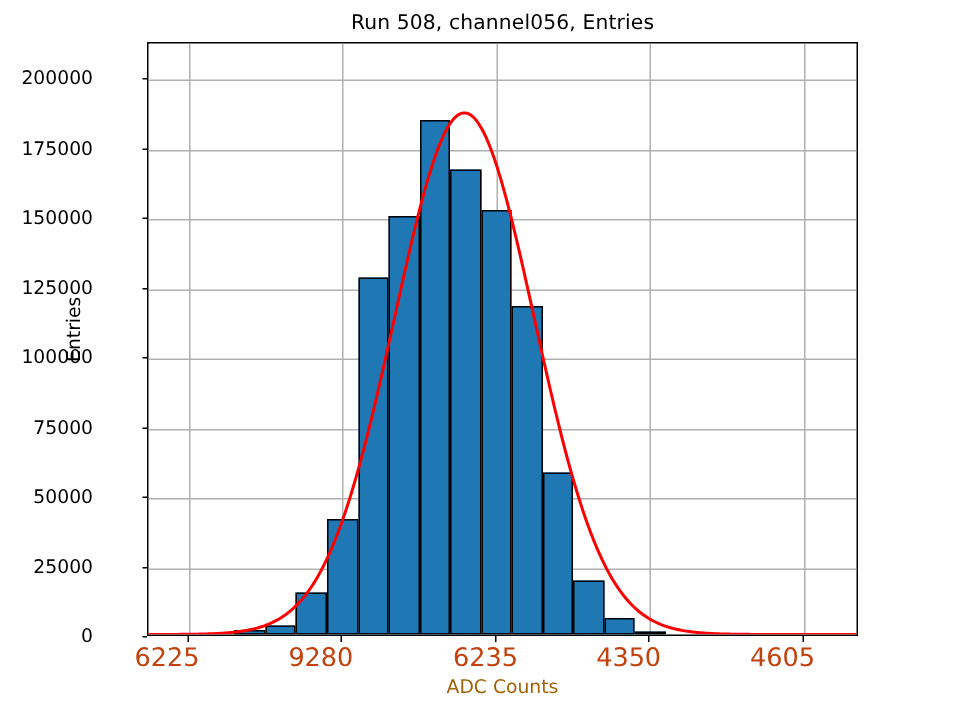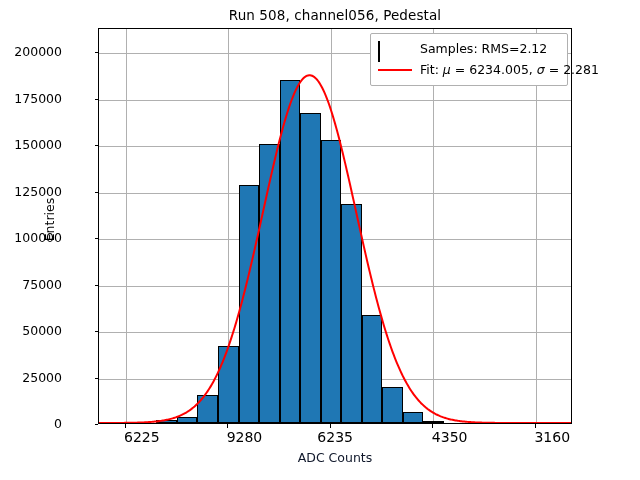--- a/index.html
+++ b/index.html
@@ -37,30 +37,30 @@
     box-sizing:border-box;
   }
 
   
   #fit-svg{position:absolute;left:0;top:0;width:100%;height:100%;}
 
   
   .tick-x{position:absolute;width:1px;height:3.5px;background:#000000;top:424px;}
   .tick-y{position:absolute;height:1px;width:3.5px;background:#000000;left:94.5px;}
   .xlabel-txt{
-    position:absolute;top:429px;font-size:14px;color:#000000;
-    text-align:right;width:70px;
+    position:absolute;top:429px;font-size:17px;color:#c2410c;
+    text-align:left;width:70px;
   }
   .ylabel-txt{
     position:absolute;right:578px;font-size:12.5px;color:#000000;
     text-align:right;width:80px;
   }
   #x-axis-title{
     position:absolute;left:98px;width:474px;top:450px;
-    text-align:center;font-size:12.5px;color:#0f172a;
+    text-align:center;font-size:12.5px;color:#a16207;
   }
   #y-axis-title{
     position:absolute;left:-11px;top:212px;width:120px;
     text-align:center;font-size:12.5px;color:#000000;
     transform:rotate(-90deg);transform-origin:center center;
   }
 
   
   #legend{
     position:absolute;left:370px;top:33px;
@@ -73,21 +73,21 @@
   .patch-key{width:34px;height:13px;background:#1f77b4;border:1.1px solid #000000;box-sizing:border-box;}
   .line-key{position:absolute;top:6px;left:0;width:34px;height:2px;background:#ff0000;}
   .legend-label{font-size:12.5px;color:#000000;white-space:nowrap;}
   .legend-label .it{font-style:italic;}
 </style>
 </head>
 <body>
 
 <div id="figure">
 
-  <div id="chart-title">Run 508, channel056, Pedestal</div>
+  <div id="chart-title">Run 508, channel056, Entries</div>
 
   <div id="plot-area">
     <div id="gridlines">
         <div class="gridline h" style="top: 349.521px;"></div>
         <div class="gridline h" style="top: 303.042px;"></div>
         <div class="gridline h" style="top: 256.563px;"></div>
         <div class="gridline h" style="top: 210.085px;"></div>
         <div class="gridline h" style="top: 163.606px;"></div>
         <div class="gridline h" style="top: 117.127px;"></div>
         <div class="gridline h" style="top: 70.6479px;"></div>
@@ -118,25 +118,25 @@
       <polyline id="fit-path" fill="none" stroke="#ff0000" stroke-width="2" stroke-linejoin="round" stroke-linecap="round" points="0.0,395.99 1.0,395.99 2.0,395.98 3.0,395.98 4.0,395.98 5.0,395.98 6.0,395.98 7.0,395.97 8.0,395.97 9.0,395.97 10.0,395.97 11.0,395.96 12.0,395.96 13.0,395.96 14.0,395.95 15.0,395.95 16.0,395.94 17.0,395.94 18.0,395.93 19.0,395.93 20.0,395.92 21.0,395.91 22.0,395.90 23.0,395.89 24.0,395.89 25.0,395.87 26.0,395.86 27.0,395.85 28.0,395.84 29.0,395.82 30.0,395.81 31.0,395.79 32.0,395.78 33.0,395.76 34.0,395.74 35.0,395.71 36.0,395.69 37.0,395.66 38.0,395.64 39.0,395.61 40.0,395.57 41.0,395.54 42.0,395.50 43.0,395.46 44.0,395.42 45.0,395.37 46.0,395.32 47.0,395.27 48.0,395.21 49.0,395.15 50.0,395.09 51.0,395.02 52.0,394.94 53.0,394.87 54.0,394.78 55.0,394.69 56.0,394.59 57.0,394.49 58.0,394.38 59.0,394.26 60.0,394.14 61.0,394.01 62.0,393.86 63.0,393.71 64.0,393.55 65.0,393.39 66.0,393.21 67.0,393.01 68.0,392.81 69.0,392.60 70.0,392.37 71.0,392.13 72.0,391.87 73.0,391.60 74.0,391.31 75.0,391.01 76.0,390.69 77.0,390.36 78.0,390.00 79.0,389.62 80.0,389.23 81.0,388.81 82.0,388.37 83.0,387.91 84.0,387.42 85.0,386.91 86.0,386.37 87.0,385.81 88.0,385.22 89.0,384.59 90.0,383.94 91.0,383.26 92.0,382.54 93.0,381.79 94.0,381.00 95.0,380.18 96.0,379.32 97.0,378.42 98.0,377.48 99.0,376.50 100.0,375.48 101.0,374.41 102.0,373.30 103.0,372.14 104.0,370.94 105.0,369.69 106.0,368.38 107.0,367.03 108.0,365.62 109.0,364.16 110.0,362.64 111.0,361.07 112.0,359.44 113.0,357.75 114.0,356.00 115.0,354.19 116.0,352.31 117.0,350.38 118.0,348.38 119.0,346.32 120.0,344.19 121.0,341.99 122.0,339.73 123.0,337.39 124.0,334.99 125.0,332.52 126.0,329.98 127.0,327.37 128.0,324.69 129.0,321.94 130.0,319.12 131.0,316.22 132.0,313.26 133.0,310.22 134.0,307.11 135.0,303.94 136.0,300.69 137.0,297.37 138.0,293.98 139.0,290.53 140.0,287.01 141.0,283.42 142.0,279.77 143.0,276.05 144.0,272.27 145.0,268.43 146.0,264.53 147.0,260.58 148.0,256.56 149.0,252.50 150.0,248.38 151.0,244.22 152.0,240.01 153.0,235.75 154.0,231.46 155.0,227.12 156.0,222.75 157.0,218.35 158.0,213.92 159.0,209.47 160.0,204.99 161.0,200.50 162.0,195.99 163.0,191.47 164.0,186.94 165.0,182.41 166.0,177.88 167.0,173.36 168.0,168.85 169.0,164.35 170.0,159.87 171.0,155.42 172.0,150.99 173.0,146.59 174.0,142.24 175.0,137.92 176.0,133.65 177.0,129.43 178.0,125.27 179.0,121.16 180.0,117.12 181.0,113.16 182.0,109.26 183.0,105.45 184.0,101.72 185.0,98.07 186.0,94.52 187.0,91.07 188.0,87.72 189.0,84.47 190.0,81.33 191.0,78.31 192.0,75.40 193.0,72.61 194.0,69.95 195.0,67.42 196.0,65.02 197.0,62.75 198.0,60.62 199.0,58.63 200.0,56.79 201.0,55.09 202.0,53.54 203.0,52.13 204.0,50.88 205.0,49.79 206.0,48.84 207.0,48.06 208.0,47.43 209.0,46.96 210.0,46.65 211.0,46.50 212.0,46.50 213.0,46.67 214.0,47.00 215.0,47.48 216.0,48.12 217.0,48.92 218.0,49.88 219.0,50.99 220.0,52.26 221.0,53.67 222.0,55.24 223.0,56.95 224.0,58.81 225.0,60.82 226.0,62.96 227.0,65.24 228.0,67.65 229.0,70.20 230.0,72.87 231.0,75.67 232.0,78.59 233.0,81.62 234.0,84.77 235.0,88.03 236.0,91.39 237.0,94.85 238.0,98.41 239.0,102.06 240.0,105.80 241.0,109.62 242.0,113.52 243.0,117.50 244.0,121.54 245.0,125.65 246.0,129.82 247.0,134.05 248.0,138.32 249.0,142.64 250.0,147.00 251.0,151.40 252.0,155.83 253.0,160.29 254.0,164.77 255.0,169.27 256.0,173.78 257.0,178.31 258.0,182.84 259.0,187.36 260.0,191.89 261.0,196.41 262.0,200.92 263.0,205.41 264.0,209.89 265.0,214.34 266.0,218.76 267.0,223.16 268.0,227.53 269.0,231.86 270.0,236.15 271.0,240.40 272.0,244.61 273.0,248.77 274.0,252.88 275.0,256.94 276.0,260.95 277.0,264.90 278.0,268.79 279.0,272.63 280.0,276.40 281.0,280.11 282.0,283.76 283.0,287.34 284.0,290.85 285.0,294.30 286.0,297.68 287.0,300.99 288.0,304.24 289.0,307.41 290.0,310.51 291.0,313.54 292.0,316.50 293.0,319.38 294.0,322.20 295.0,324.95 296.0,327.62 297.0,330.22 298.0,332.76 299.0,335.22 300.0,337.61 301.0,339.94 302.0,342.20 303.0,344.39 304.0,346.51 305.0,348.57 306.0,350.56 307.0,352.49 308.0,354.36 309.0,356.16 310.0,357.91 311.0,359.59 312.0,361.22 313.0,362.78 314.0,364.30 315.0,365.75 316.0,367.16 317.0,368.51 318.0,369.81 319.0,371.05 320.0,372.25 321.0,373.41 322.0,374.51 323.0,375.58 324.0,376.59 325.0,377.57 326.0,378.51 327.0,379.40 328.0,380.26 329.0,381.08 330.0,381.86 331.0,382.61 332.0,383.32 333.0,384.00 334.0,384.65 335.0,385.27 336.0,385.86 337.0,386.43 338.0,386.96 339.0,387.47 340.0,387.95 341.0,388.41 342.0,388.85 343.0,389.27 344.0,389.66 345.0,390.03 346.0,390.39 347.0,390.72 348.0,391.04 349.0,391.34 350.0,391.63 351.0,391.90 352.0,392.15 353.0,392.39 354.0,392.62 355.0,392.83 356.0,393.03 357.0,393.22 358.0,393.40 359.0,393.57 360.0,393.73 361.0,393.88 362.0,394.02 363.0,394.15 364.0,394.27 365.0,394.39 366.0,394.50 367.0,394.60 368.0,394.70 369.0,394.79 370.0,394.87 371.0,394.95 372.0,395.03 373.0,395.10 374.0,395.16 375.0,395.22 376.0,395.28 377.0,395.33 378.0,395.38 379.0,395.42 380.0,395.47 381.0,395.51 382.0,395.54 383.0,395.58 384.0,395.61 385.0,395.64 386.0,395.67 387.0,395.69 388.0,395.72 389.0,395.74 390.0,395.76 391.0,395.78 392.0,395.79 393.0,395.81 394.0,395.83 395.0,395.84 396.0,395.85 397.0,395.86 398.0,395.88 399.0,395.89 400.0,395.90 401.0,395.90 402.0,395.91 403.0,395.92 404.0,395.93 405.0,395.93 406.0,395.94 407.0,395.94 408.0,395.95 409.0,395.95 410.0,395.96 411.0,395.96 412.0,395.96 413.0,395.97 414.0,395.97 415.0,395.97 416.0,395.98 417.0,395.98 418.0,395.98 419.0,395.98 420.0,395.98 421.0,395.98 422.0,395.99 423.0,395.99 424.0,395.99 425.0,395.99 426.0,395.99 427.0,395.99 428.0,395.99 429.0,395.99 430.0,395.99 431.0,395.99 432.0,395.99 433.0,396.00 434.0,396.00 435.0,396.00 436.0,396.00 437.0,396.00 438.0,396.00 439.0,396.00 440.0,396.00 441.0,396.00 442.0,396.00 443.0,396.00 444.0,396.00 445.0,396.00 446.0,396.00 447.0,396.00 448.0,396.00 449.0,396.00 450.0,396.00 451.0,396.00 452.0,396.00 453.0,396.00 454.0,396.00 455.0,396.00 456.0,396.00 457.0,396.00 458.0,396.00 459.0,396.00 460.0,396.00 461.0,396.00 462.0,396.00 463.0,396.00 464.0,396.00 465.0,396.00 466.0,396.00 467.0,396.00 468.0,396.00 469.0,396.00 470.0,396.00 471.0,396.00 472.0,396.00 473.0,396.00 474.0,396.00"></polyline>
     </svg>
   </div>
 
   <div id="ticks-x">
       <div class="tick-x" style="left: 124.675px;"></div>
       <div class="xlabel-txt" style="left: 89.6753px;">6225</div>
       <div class="tick-x" style="left: 227.273px;"></div>
       <div class="xlabel-txt" style="left: 192.273px;">9280</div>
       <div class="tick-x" style="left: 329.87px;"></div>
-      <div class="xlabel-txt" style="left: 283px;">6235</div>
+      <div class="xlabel-txt" style="left: 302px;">6235</div>
       <div class="tick-x" style="left: 432.468px;"></div>
       <div class="xlabel-txt" style="left: 397.468px;">4350</div>
       <div class="tick-x" style="left: 535.065px;"></div>
-      <div class="xlabel-txt" style="left: 500.065px;">3160</div>
+      <div class="xlabel-txt" style="left: 500.065px;">4605</div>
     </div>
   <div id="ticks-y">
       <div class="tick-y" style="top: 424px;"></div>
       <div class="ylabel-txt" style="top: 416px;">0</div>
       <div class="tick-y" style="top: 377.521px;"></div>
       <div class="ylabel-txt" style="top: 369.521px;">25000</div>
       <div class="tick-y" style="top: 331.042px;"></div>
       <div class="ylabel-txt" style="top: 323.042px;">50000</div>
       <div class="tick-y" style="top: 284.563px;"></div>
       <div class="ylabel-txt" style="top: 276.563px;">75000</div>
@@ -148,28 +148,14 @@
       <div class="ylabel-txt" style="top: 137.127px;">150000</div>
       <div class="tick-y" style="top: 98.6479px;"></div>
       <div class="ylabel-txt" style="top: 90.6479px;">175000</div>
       <div class="tick-y" style="top: 52.169px;"></div>
       <div class="ylabel-txt" style="top: 44.169px;">200000</div>
     </div>
 
   <div id="x-axis-title">ADC Counts</div>
   <div id="y-axis-title">Entries</div>
 
-  <div id="legend">
-    <div class="legend-row">
-      <span class="legend-key">
-        <span class="patch-key"></span>
-      </span>
-      <span class="legend-label">Samples: RMS=2.12</span>
-    </div>
-    <div class="legend-row">
-      <span class="legend-key">
-        <span class="line-key"></span>
-      </span>
-      <span class="legend-label"><span>Fit: </span><span class="it">μ</span><span> = 6234.005, </span><span class="it">σ</span><span> = 2.281</span></span>
-    </div>
-  </div>
 
 </div>
 
 </body></html>

